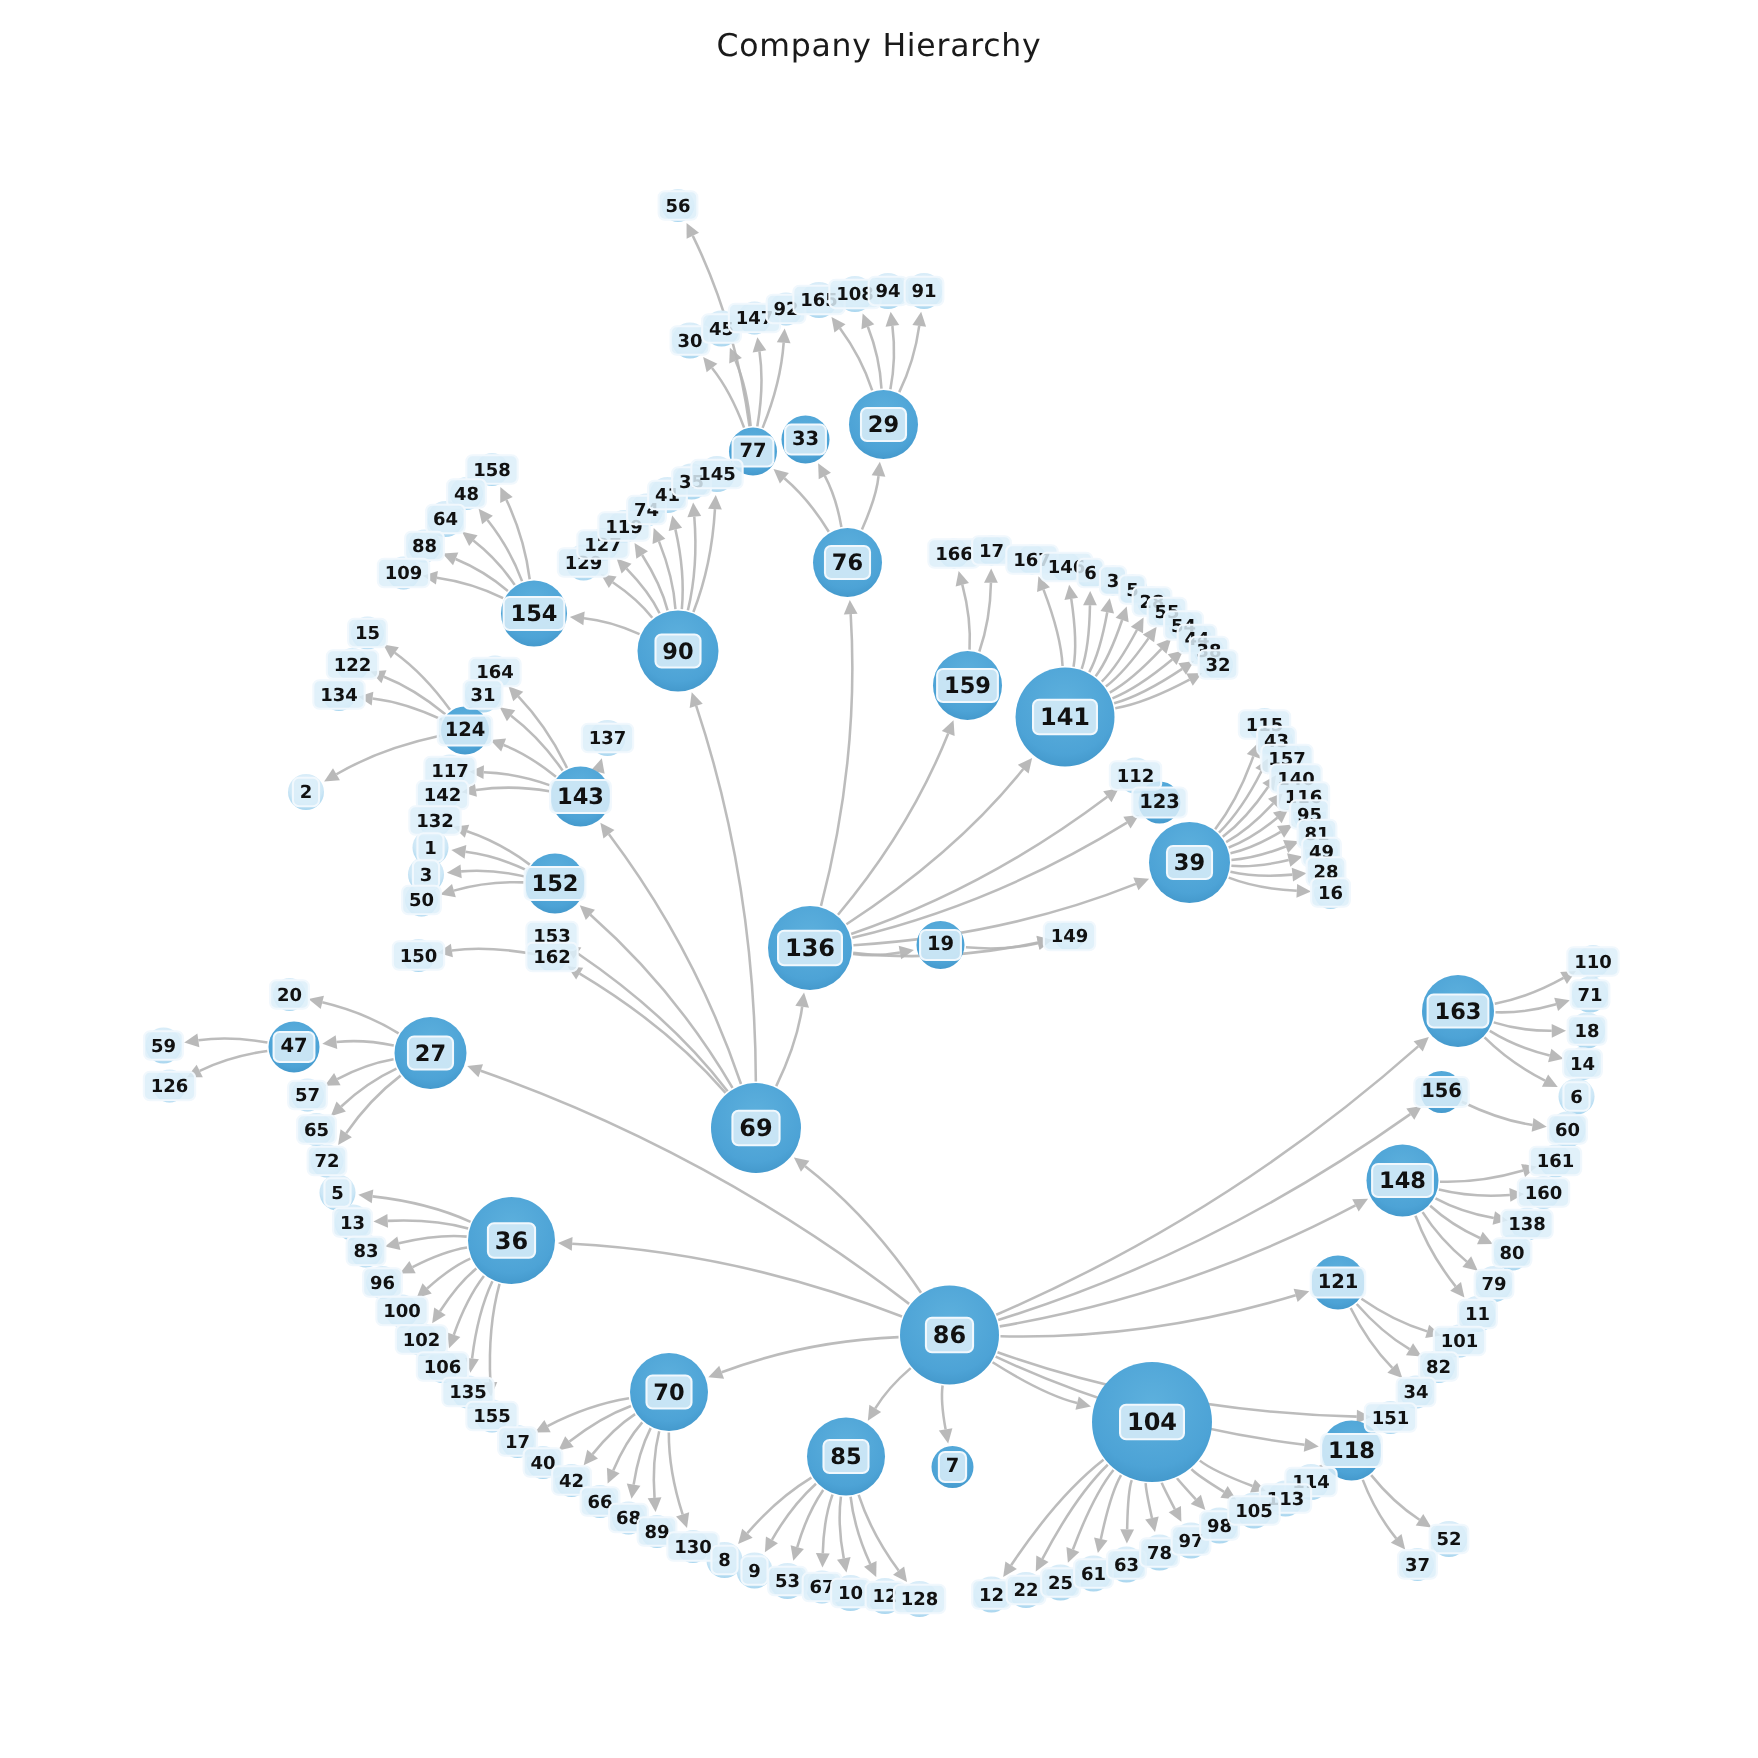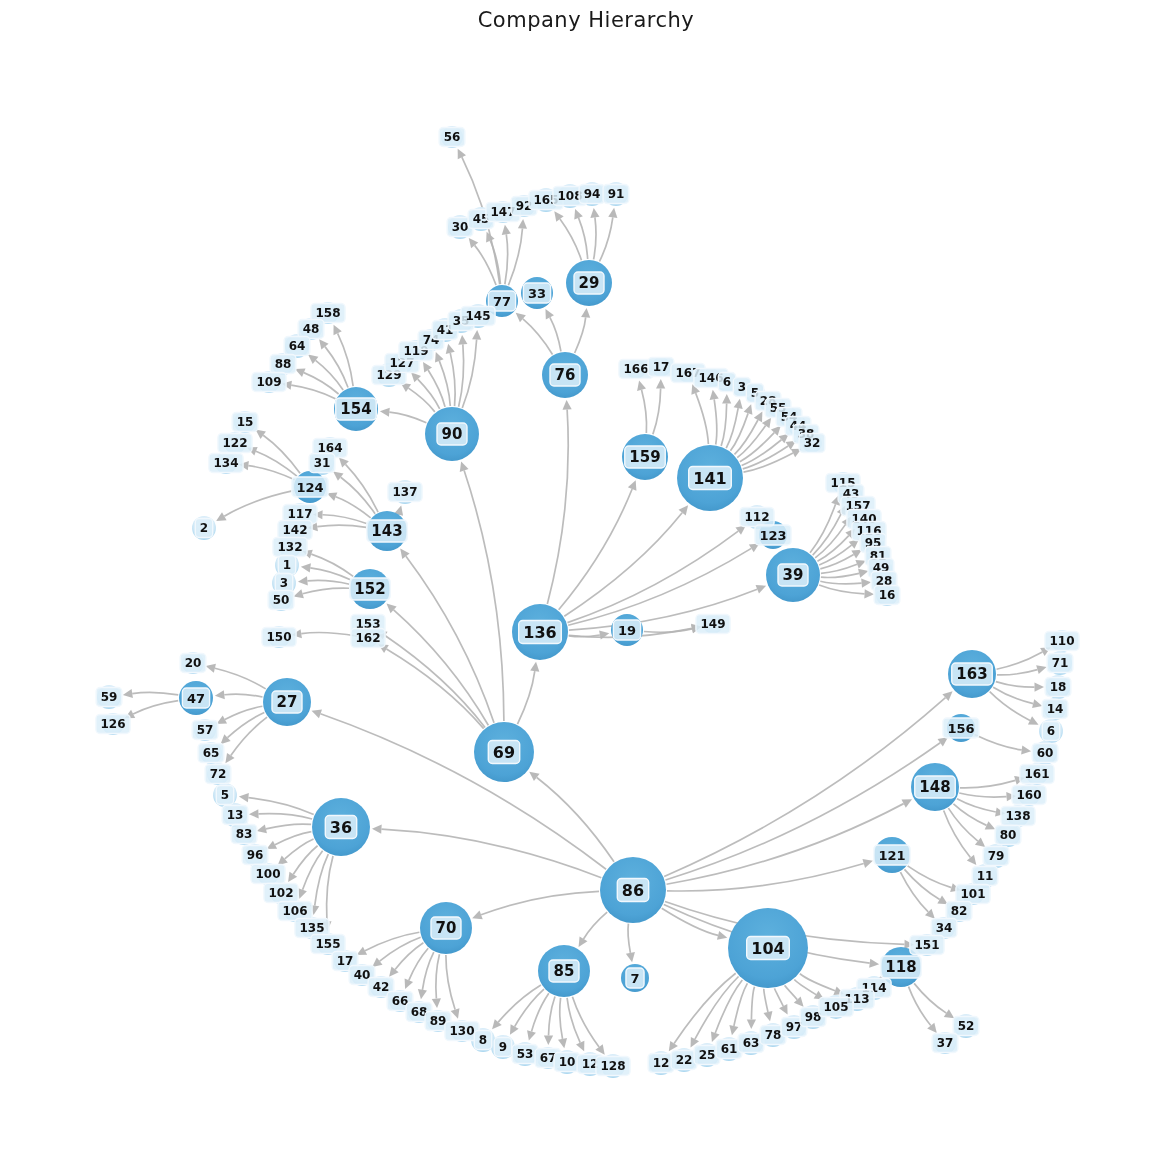--- a/index.html
+++ b/index.html
@@ -1,18 +1,18 @@
 <!DOCTYPE html>
 <html><head>
 <meta charset="utf-8">
 <style>
   html,body{margin:0;padding:0;background:#ffffff;}
   .stage{position:relative;width:1172px;height:1172px;background:#ffffff;overflow:hidden;
          font-family:"DejaVu Sans", sans-serif;}
-  .chart-title{position:absolute;top:8px;left:0;width:100%;text-align:center;
+  .chart-title{position:absolute;top:18px;left:0;width:100%;text-align:center;
          font-size:21px;color:#1a1a1a;letter-spacing:0.5px;}
   svg{position:absolute;top:0;left:0;}
 </style>
 </head>
 <body>
 
 <div class="stage">
   <svg id="graph" width="1172" height="1172" viewBox="0 0 1172 1172">
     <defs>
       <radialGradient id="hubGrad" cx="50%" cy="35%" r="75%">

